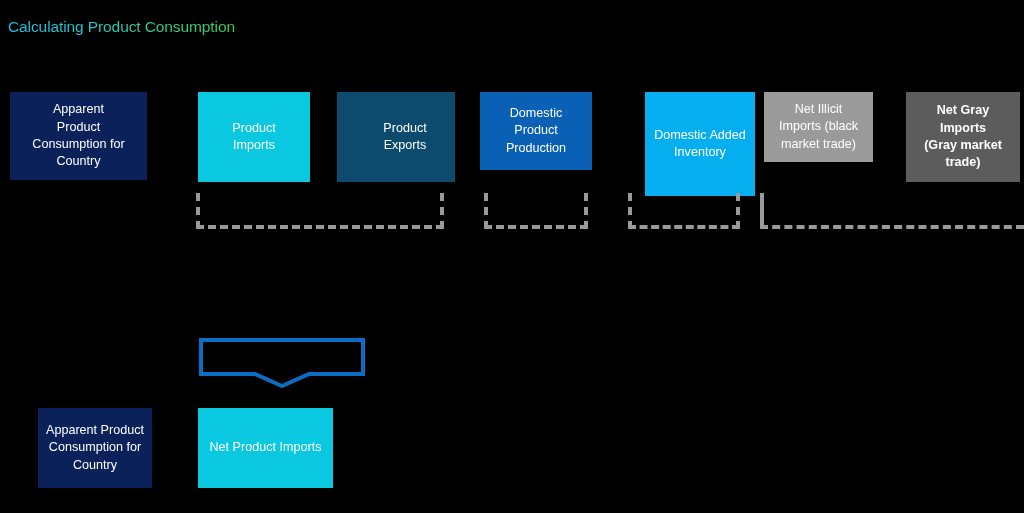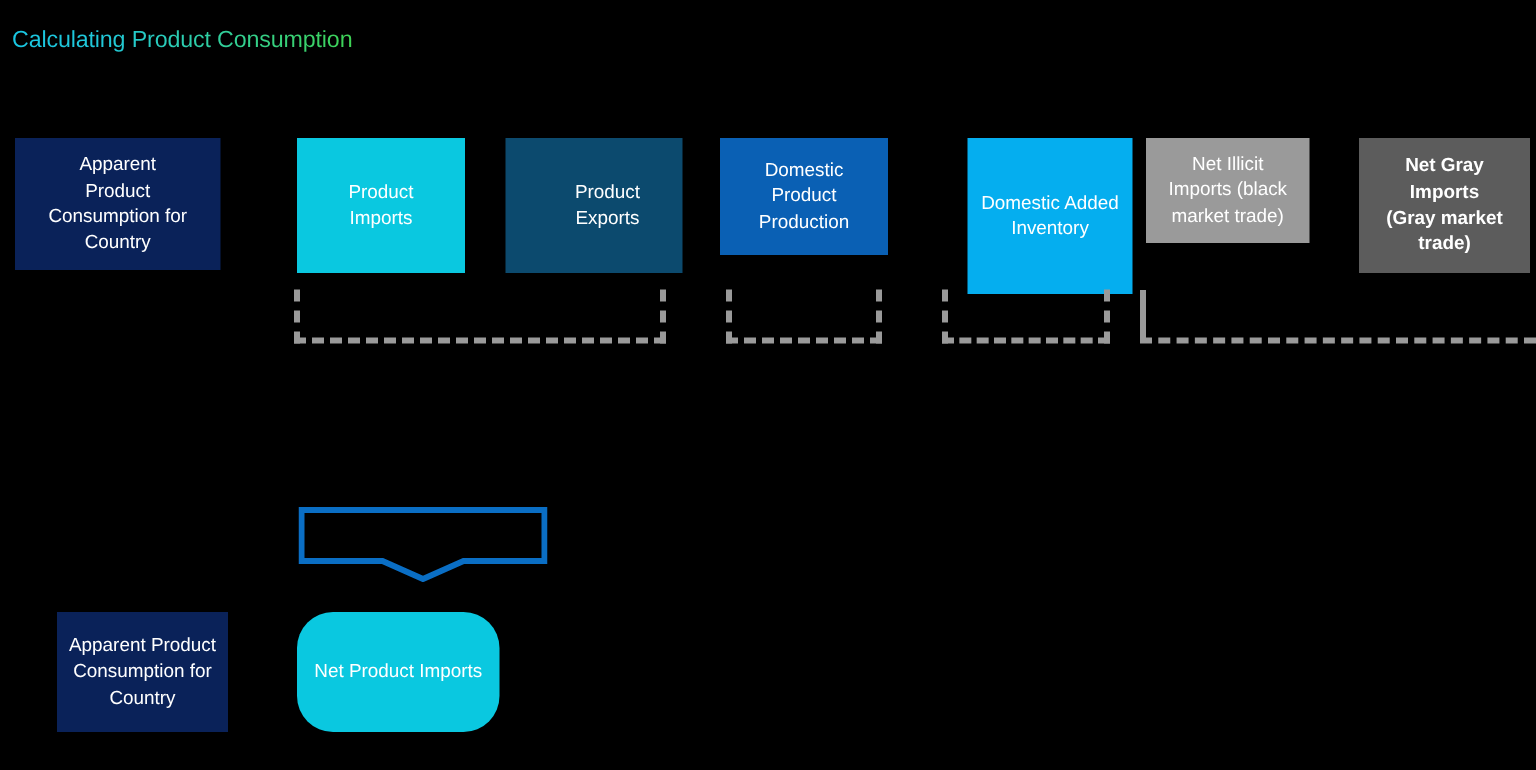--- a/index.html
+++ b/index.html
@@ -118,15 +118,15 @@
     <svg width="166" height="50" viewBox="0 0 166 50">
       <path id="callout-path" d="M 2 2 L 164 2 L 164 36 L 110 36 L 83 48 L 56 36 L 2 36 Z" fill="none" stroke="#0a6ec4" stroke-width="4" stroke-linejoin="miter"></path>
     </svg>
     <div id="callout-label" class="nolabel"></div>
   </div>
 
   <div class="box" id="r0" style="left: 10px; top: 408px; width: 114px; height: 80px; background: rgb(10, 34, 89); margin-left: 28px;">Apparent Product
 Consumption for
 Country</div>
 
-  <div class="box" id="r1" style="left: 198px; top: 408px; width: 135px; height: 80px; background: rgb(10, 200, 224); border-radius: 24px;">Net Product Imports</div>
+  <div class="box" id="r1" style="left: 198px; top: 408px; width: 135px; height: 80px; background: rgb(10, 200, 224);">Net Product Imports</div>
 
 </div>
 
 </body></html>

